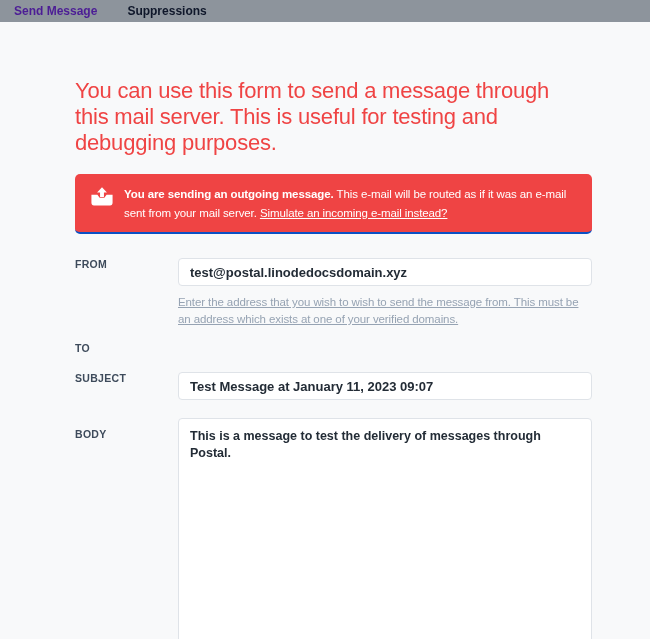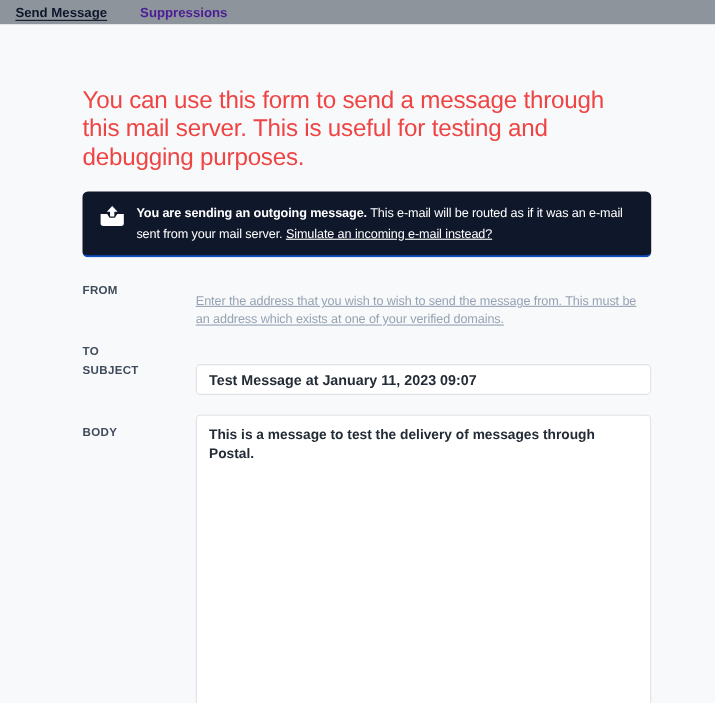--- a/index.html
+++ b/index.html
@@ -15,43 +15,42 @@
     height:22px;
     background:#8d949c;
     display:flex;
     align-items:center;
     padding-left:14px;
     gap:30px;
   }
   .tab {
     font-size:12px;
     font-weight:bold;
-    color:#4c1d95;
+    color:#0f172a;
     cursor:pointer;
     white-space:nowrap;
   }
   .tab.active {
-    color:#0f172a;
-    text-decoration:underline;
+    color:#4c1d95;
     text-underline-offset:3px;
   }
   
   .content { padding:56px 58px 0 75px; }
   .intro {
     width:508px;
     font-size:22px;
     line-height:26px;
     letter-spacing:-0.2px;
     color:#ef4444;
     margin-bottom:18px;
   }
   
   .banner {
     width:517px;
-    background:#0f172a;
+    background:#ef4444;
     border-radius:5px;
     border-bottom:2px solid #0c51c4;
     padding:11px 13px 9px 13px;
     display:flex;
     align-items:flex-start;
     color:#ffffff;
     margin-bottom:24px;
   }
   .banner-icon { flex:0 0 auto; margin:2px 11px 0 3px; }
   .banner-icon svg { display:block; }
@@ -104,21 +103,21 @@
   .help-text {
     width:404px;
     margin-top:8px;
     font-size:11.5px;
     line-height:17px;
     letter-spacing:-0.1px;
     color:#96a3b3;
     text-decoration:underline;
   }
   .row-from { margin-bottom:14px; }
-  .row-to { margin-bottom:5px; }
+  .row-to { margin-bottom:18px; }
   .row-subject { margin-bottom:18px; }
   .body-input {
     width:414px;
     height:300px;
     background:#ffffff;
     border:1px solid #dfe3e8;
     border-radius:4px;
     padding:9px 11px;
     font-family:"Liberation Sans", sans-serif;
     font-size:12.5px;
@@ -152,20 +151,21 @@
     <div class="banner-text">
       <span class="bold">You are sending an outgoing message.</span><span> This e-mail will be routed as if it was an e-mail sent from your mail server. </span><span class="banner-link">Simulate an incoming e-mail instead?</span>
     </div>
   </div>
 
   <div class="form-row row-from">
     <div class="label-cell">
       <span class="field-label">FROM</span>
     </div>
     <div class="field-cell">
+      <input type="text" class="text-input" value="test@postal.linodedocsdomain.xyz" style="">
       <div class="help-text">Enter the address that you wish to wish to send the message from. This must be an address which exists at one of your verified domains.</div>
     </div>
   </div>
 
   <div class="form-row row-to">
     <div class="label-cell" style="align-items:center;">
       <span class="field-label">TO</span>
     </div>
   </div>
 

